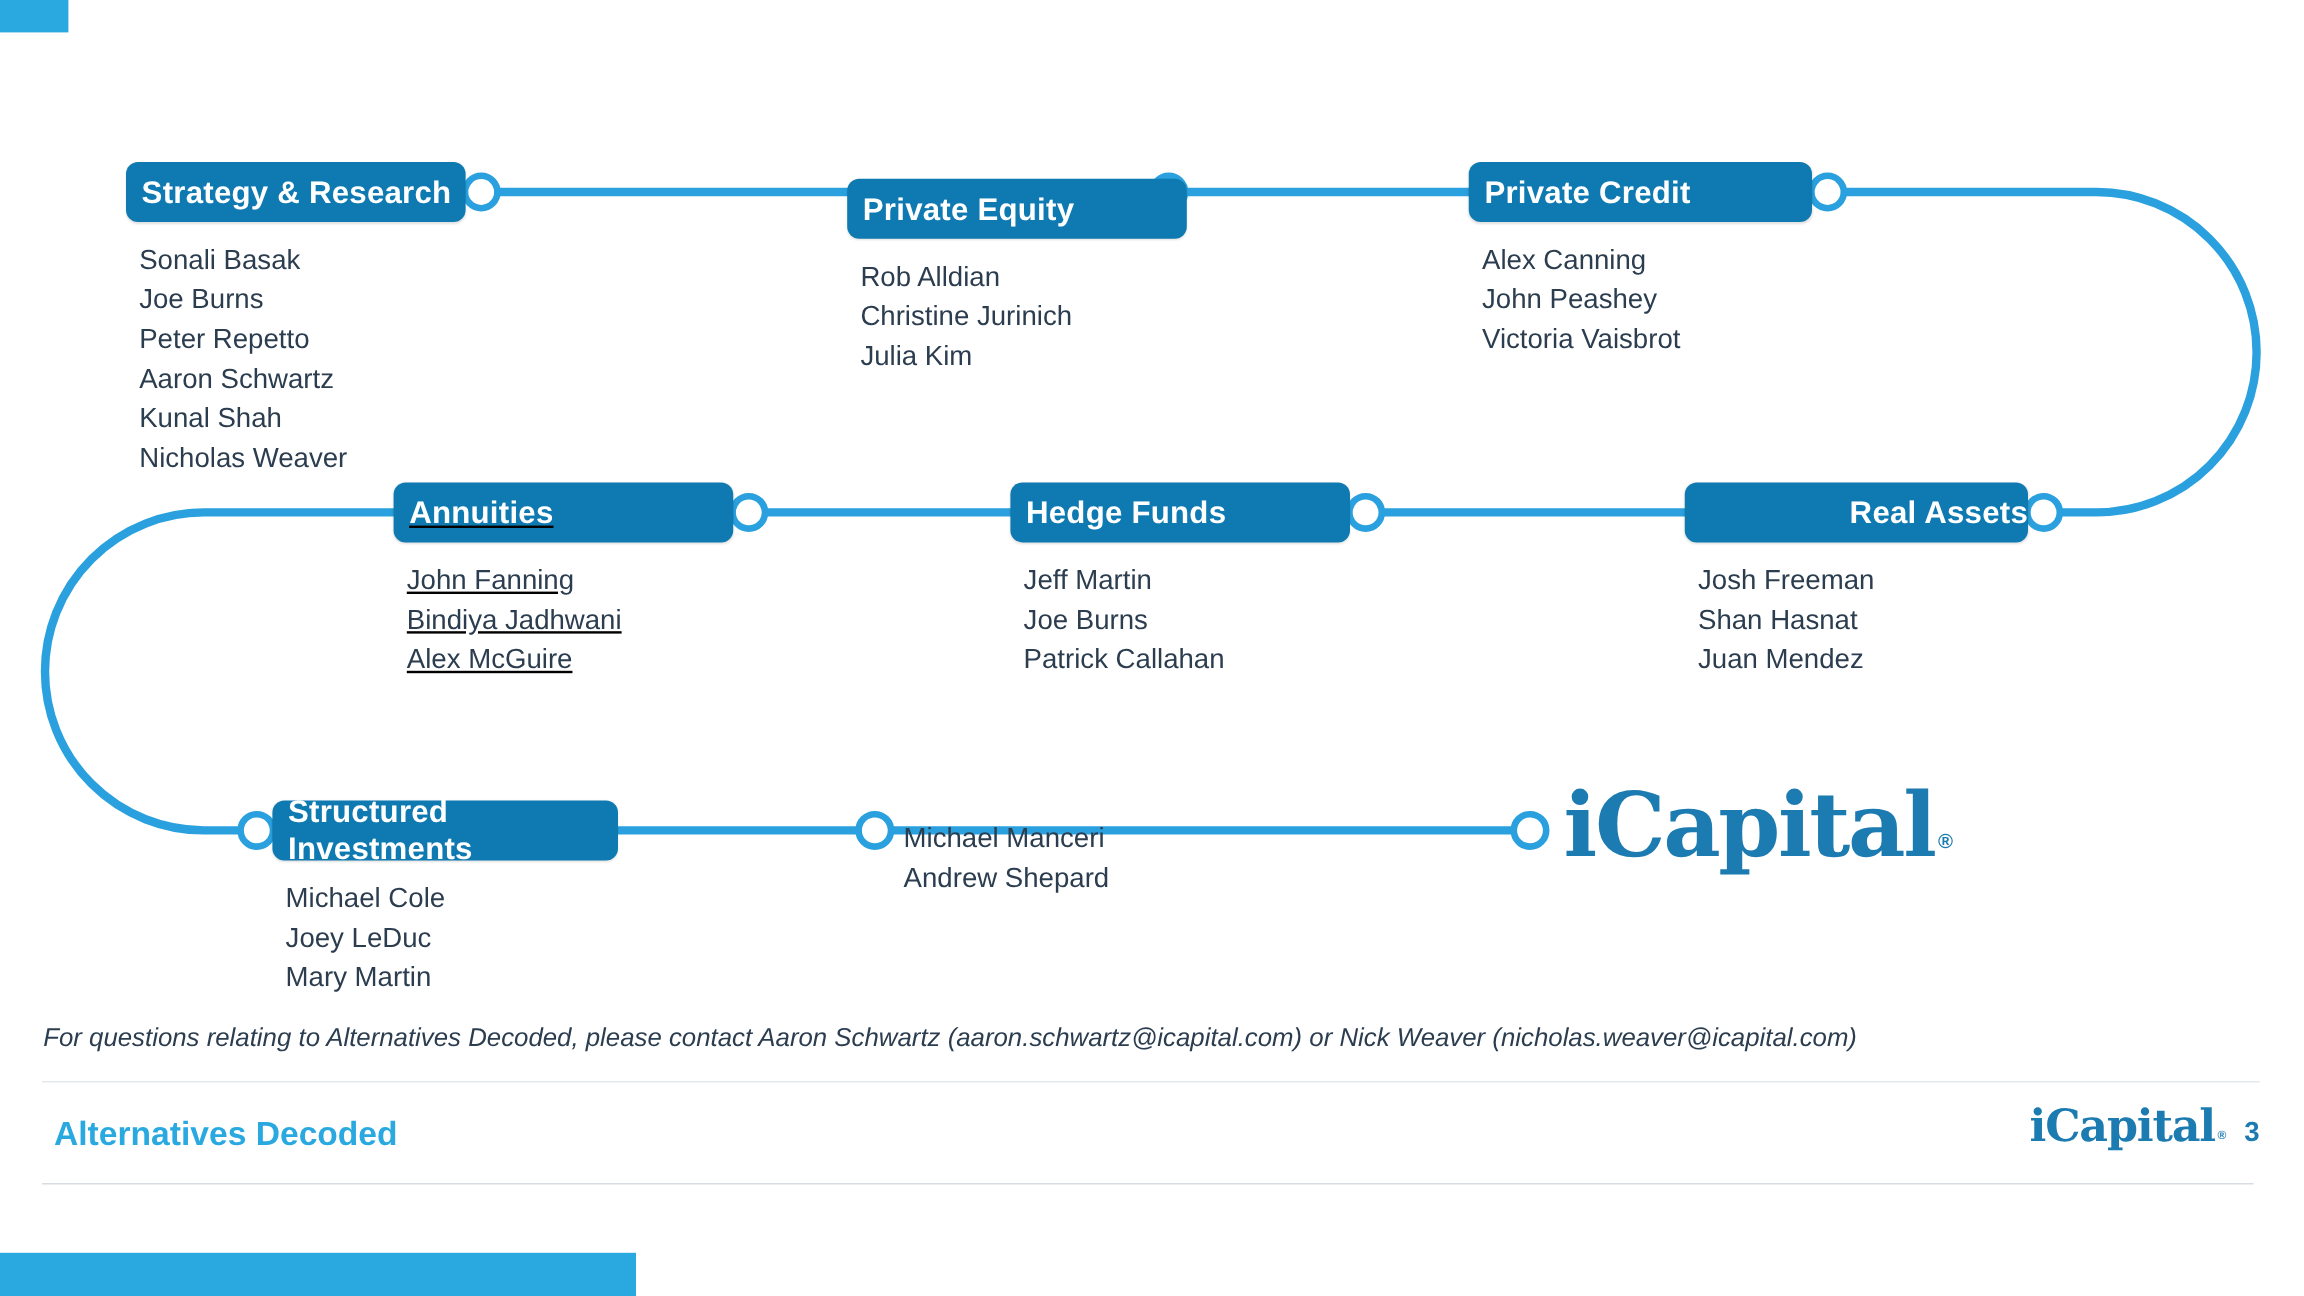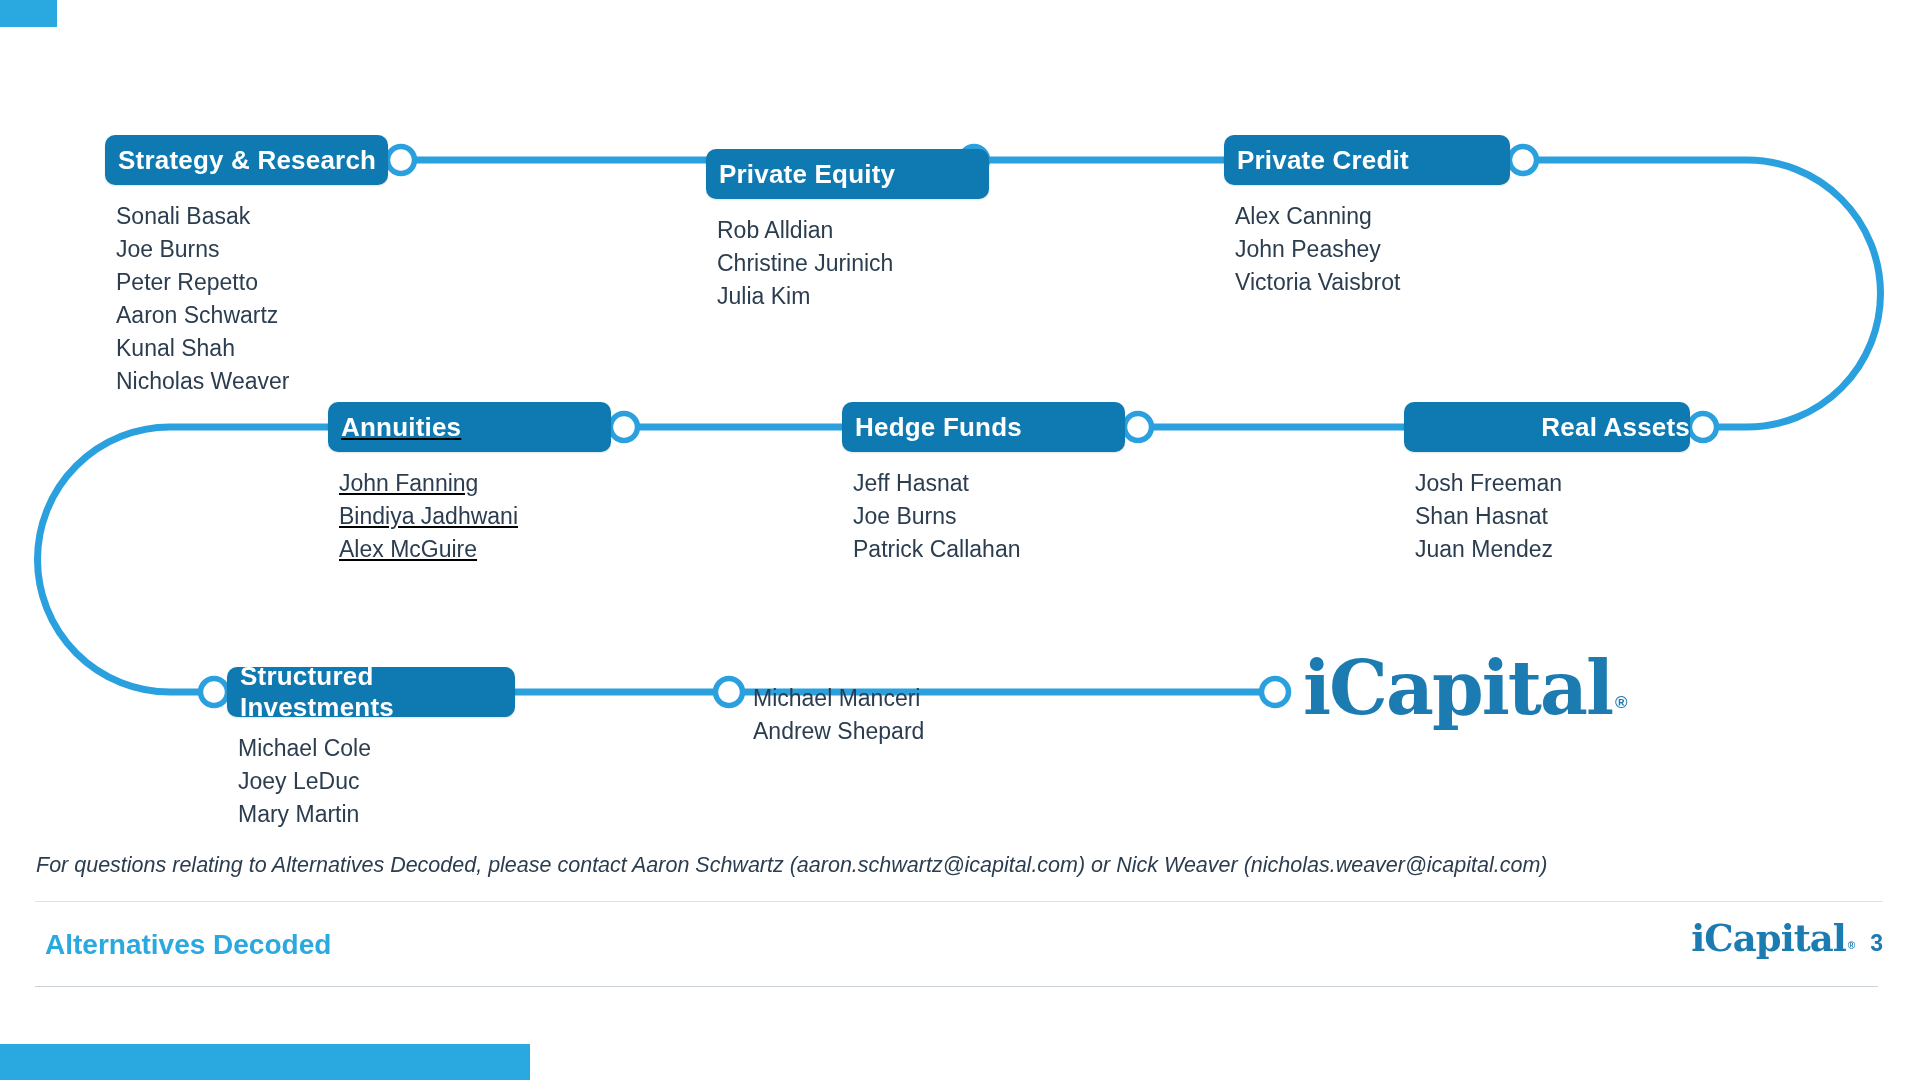--- a/index.html
+++ b/index.html
@@ -170,21 +170,21 @@
     <div>Bindiya Jadhwani</div>
     <div>Alex McGuire</div>
   </div>
 </div>
 
 <div class="team" style="left:842px;top:402px;">
   <div class="team-box" style="width:283px;">
     <span>Hedge Funds</span>
   </div>
   <div class="team-members">
-    <div>Jeff Hasnat</div>
+    <div>Jeff Martin</div>
     <div>Joe Burns</div>
     <div>Patrick Callahan</div>
   </div>
 </div>
 
 <div class="team" style="left:1404px;top:402px;">
   <div class="team-box" style="width:286px;justify-content:flex-end;">
     <span>Real Assets</span>
   </div>
   <div class="team-members">

